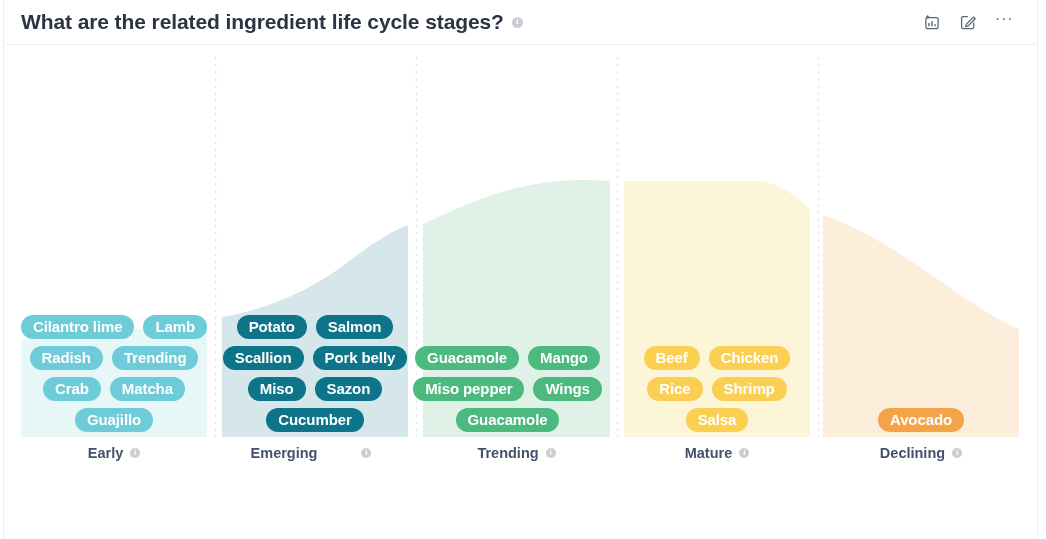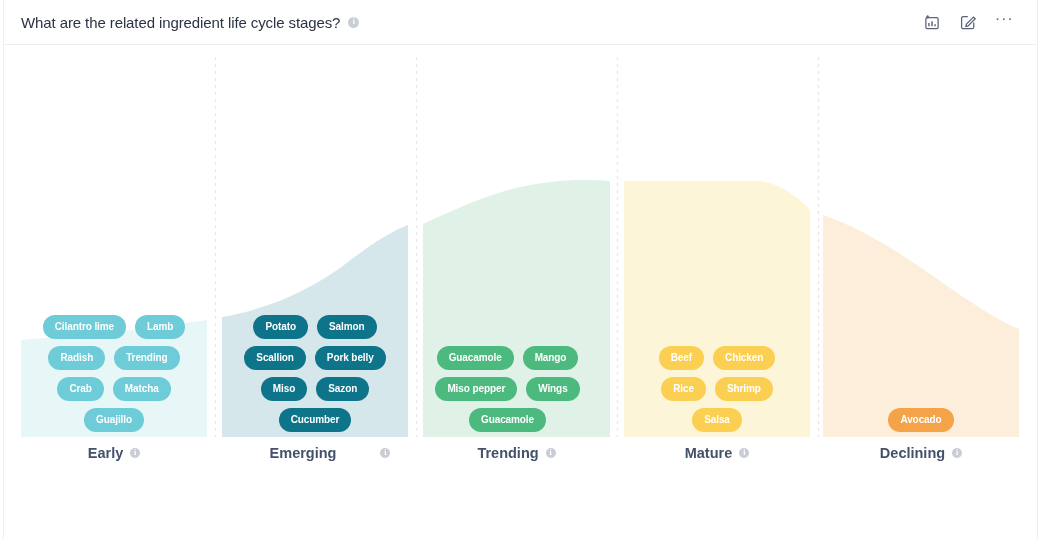--- a/index.html
+++ b/index.html
@@ -51,22 +51,22 @@
     background: #fff;
   }
   .title-wrap {
     display: flex;
     align-items: center;
     margin-left: 16px;
     flex: 1 1 auto;
     min-width: 0;
   }
   .title {
-    font-size: 15px;
-    font-weight: normal;
+    font-size: 21px;
+    font-weight: bold;
     color: #2b3443;
     letter-spacing: -0.1px;
     white-space: nowrap;
   }
   .info-dot {
     display: inline-block;
     width: 11px;
     height: 11px;
     border-radius: 50%;
     background: #c9cdd4;
@@ -153,21 +153,21 @@
     pointer-events: auto;
   }
   .pill-row {
     display: flex;
     gap: 9px;
     justify-content: center;
   }
   .pill {
     border-radius: 13px;
     color: #ffffff;
-    font-size: 10px;
+    font-size: 15px;
     font-weight: bold;
     padding: 5px 12px 6px 12px;
     line-height: 13px;
     white-space: nowrap;
     cursor: pointer;
     letter-spacing: -0.1px;
   }
   .stage-label-row {
     position: absolute;
     left: 0;
@@ -331,21 +331,21 @@
           </div>
         </div>
       </div>
     </div>
 
     <div class="stage-label-row">
       <div class="stage-label" style="left:21px; width:186px;">
         <span>Early</span>
         <span class="info-dot"></span>
       </div>
-      <div class="stage-label" style="left:237px; width:186px;gap:44px;">
+      <div class="stage-label" style="left:218px; width:186px;gap:44px;">
         <span>Emerging</span>
         <span class="info-dot"></span>
       </div>
       <div class="stage-label" style="left:423px; width:187px;">
         <span>Trending</span>
         <span class="info-dot"></span>
       </div>
       <div class="stage-label" style="left:624px; width:186px;">
         <span>Mature</span>
         <span class="info-dot"></span>

